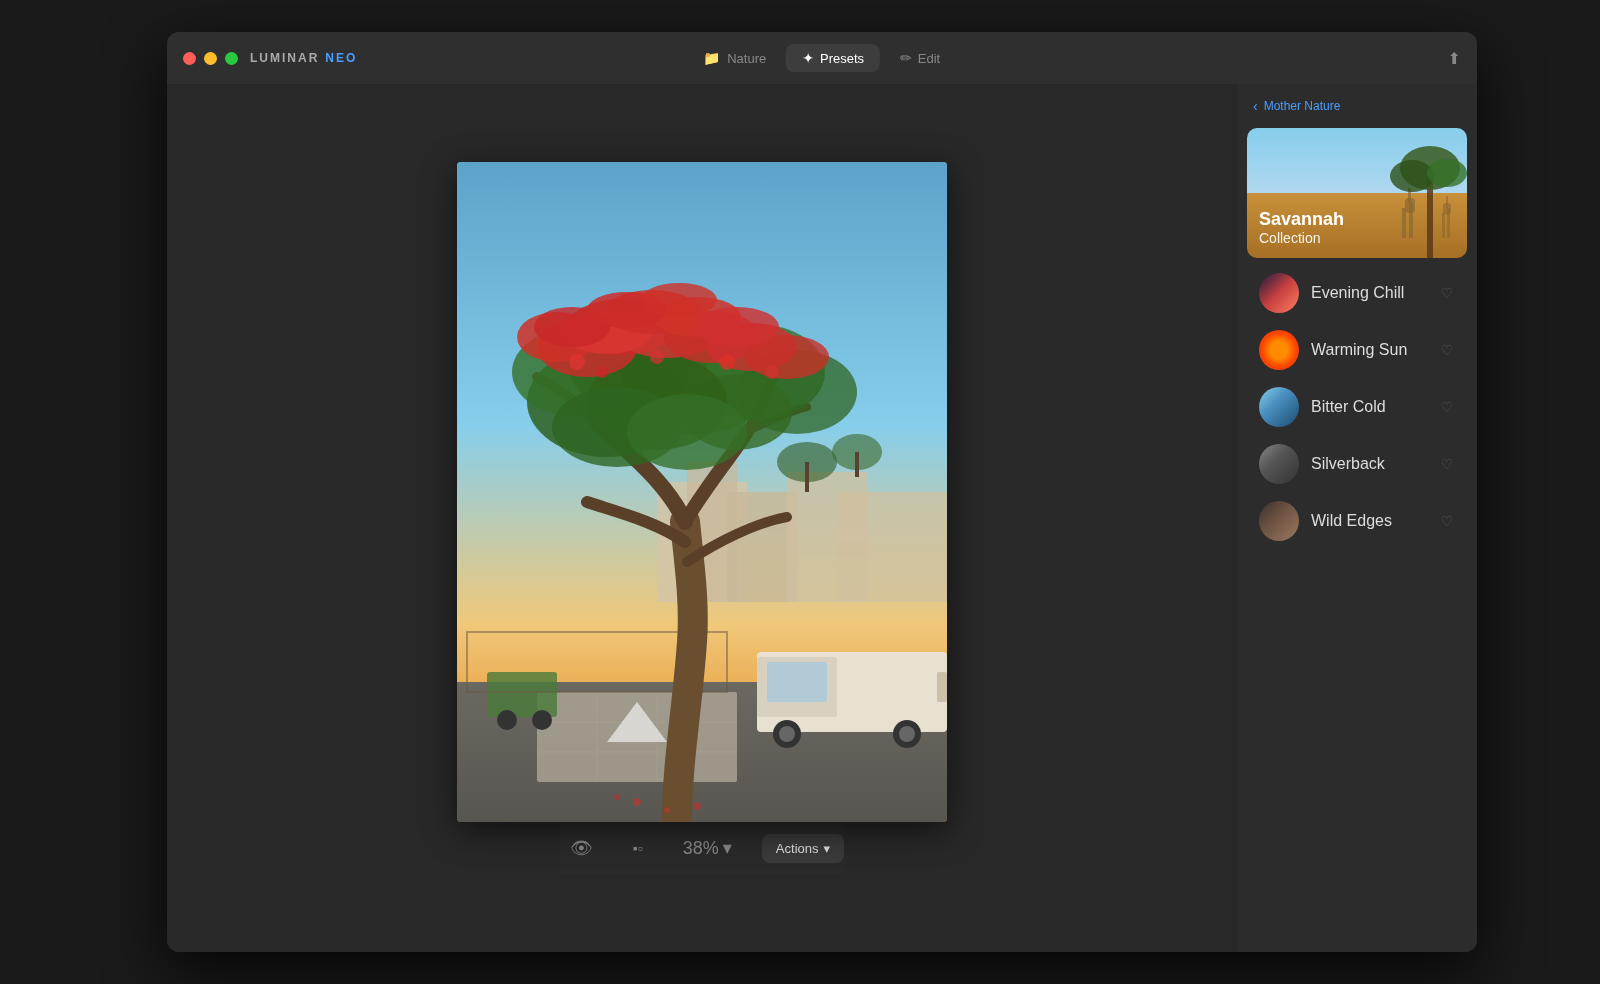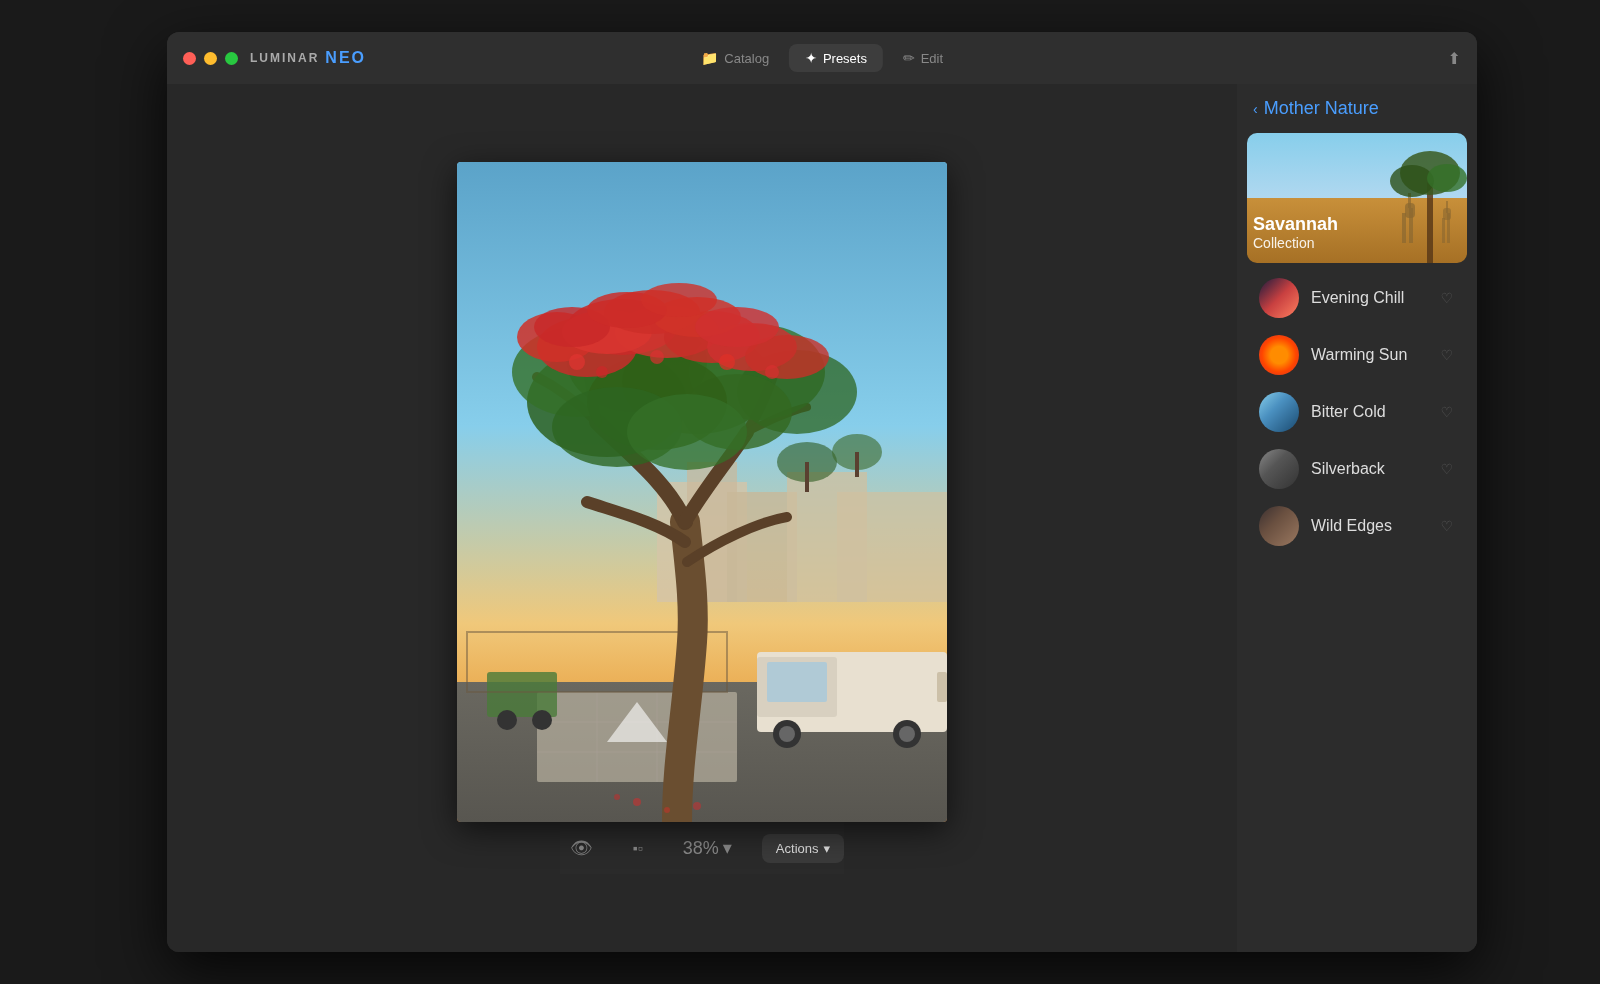--- a/index.html
+++ b/index.html
@@ -67,21 +67,21 @@
     .logo-text {
       color: #aaa;
       font-size: 12px;
       font-weight: 600;
       letter-spacing: 2px;
       text-transform: uppercase;
     }
 
     .logo-neo {
       color: #4a9eff;
-      font-size: 16px;
+      font-size: 12px;
       font-weight: 700;
       letter-spacing: 2px;
     }
 
     .title-bar-tabs {
       position: absolute;
       left: 50%;
       transform: translateX(-50%);
       display: flex;
       gap: 4px;
@@ -242,21 +242,21 @@
     }
 
     .back-arrow {
       color: #4a9eff;
       font-size: 14px;
       cursor: pointer;
     }
 
     .sidebar-title {
       color: #4a9eff;
-      font-size: 18px;
+      font-size: 12px;
       font-weight: 500;
     }
 
     
     .hero-card {
       margin: 0 10px 6px;
       border-radius: 10px;
       overflow: hidden;
       height: 130px;
       position: relative;
@@ -277,21 +277,21 @@
       bottom: 0;
       left: 0;
       right: 0;
       height: 50%;
       background: linear-gradient(180deg, #c8903a 0%, #a67025 100%);
     }
 
     .hero-labels {
       position: absolute;
       bottom: 12px;
-      left: 6px;
+      left: 12px;
       color: #fff;
     }
 
     .hero-label-main {
       font-size: 18px;
       font-weight: 700;
       line-height: 1.1;
     }
 
     .hero-label-sub {
@@ -414,21 +414,21 @@
       <div class="traffic-light tl-yellow"></div>
       <div class="traffic-light tl-green"></div>
     </div>
     <div class="app-logo">
       <span class="logo-text">LUMINAR</span>
       <span class="logo-neo">NEO</span>
     </div>
     <div class="title-bar-tabs">
       <button class="tab-btn">
         <span class="tab-icon">📁</span>
-        <span>Catalog</span>
+        <span>Nature</span>
       </button>
       <button class="tab-btn active">
         <span class="tab-icon">✦</span>
         <span>Presets</span>
       </button>
       <button class="tab-btn">
         <span class="tab-icon">✏</span>
         <span>Edit</span>
       </button>
     </div>

